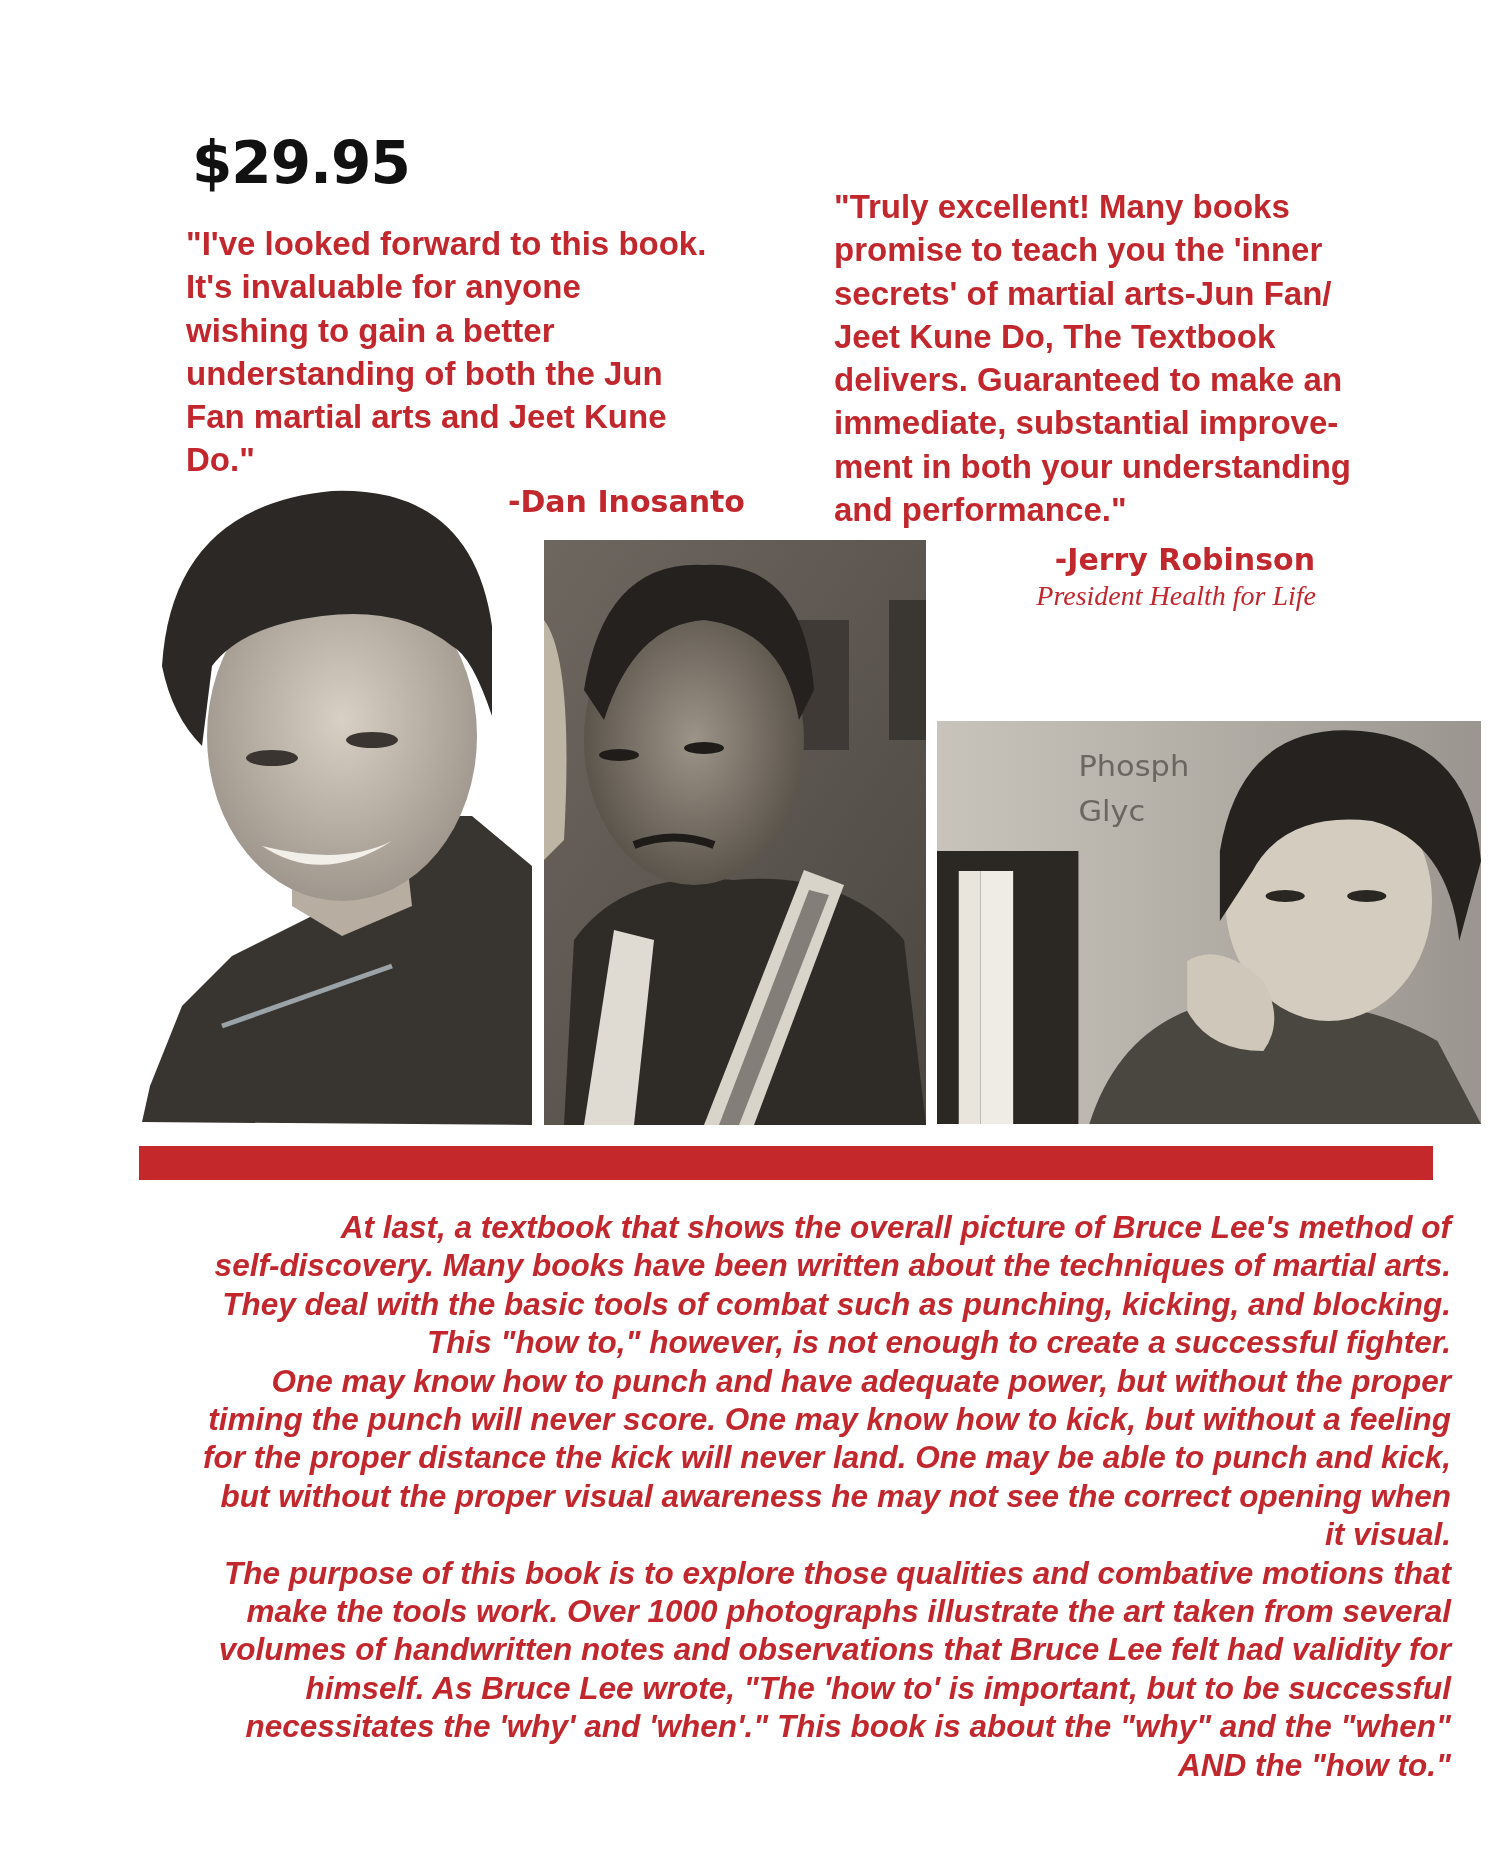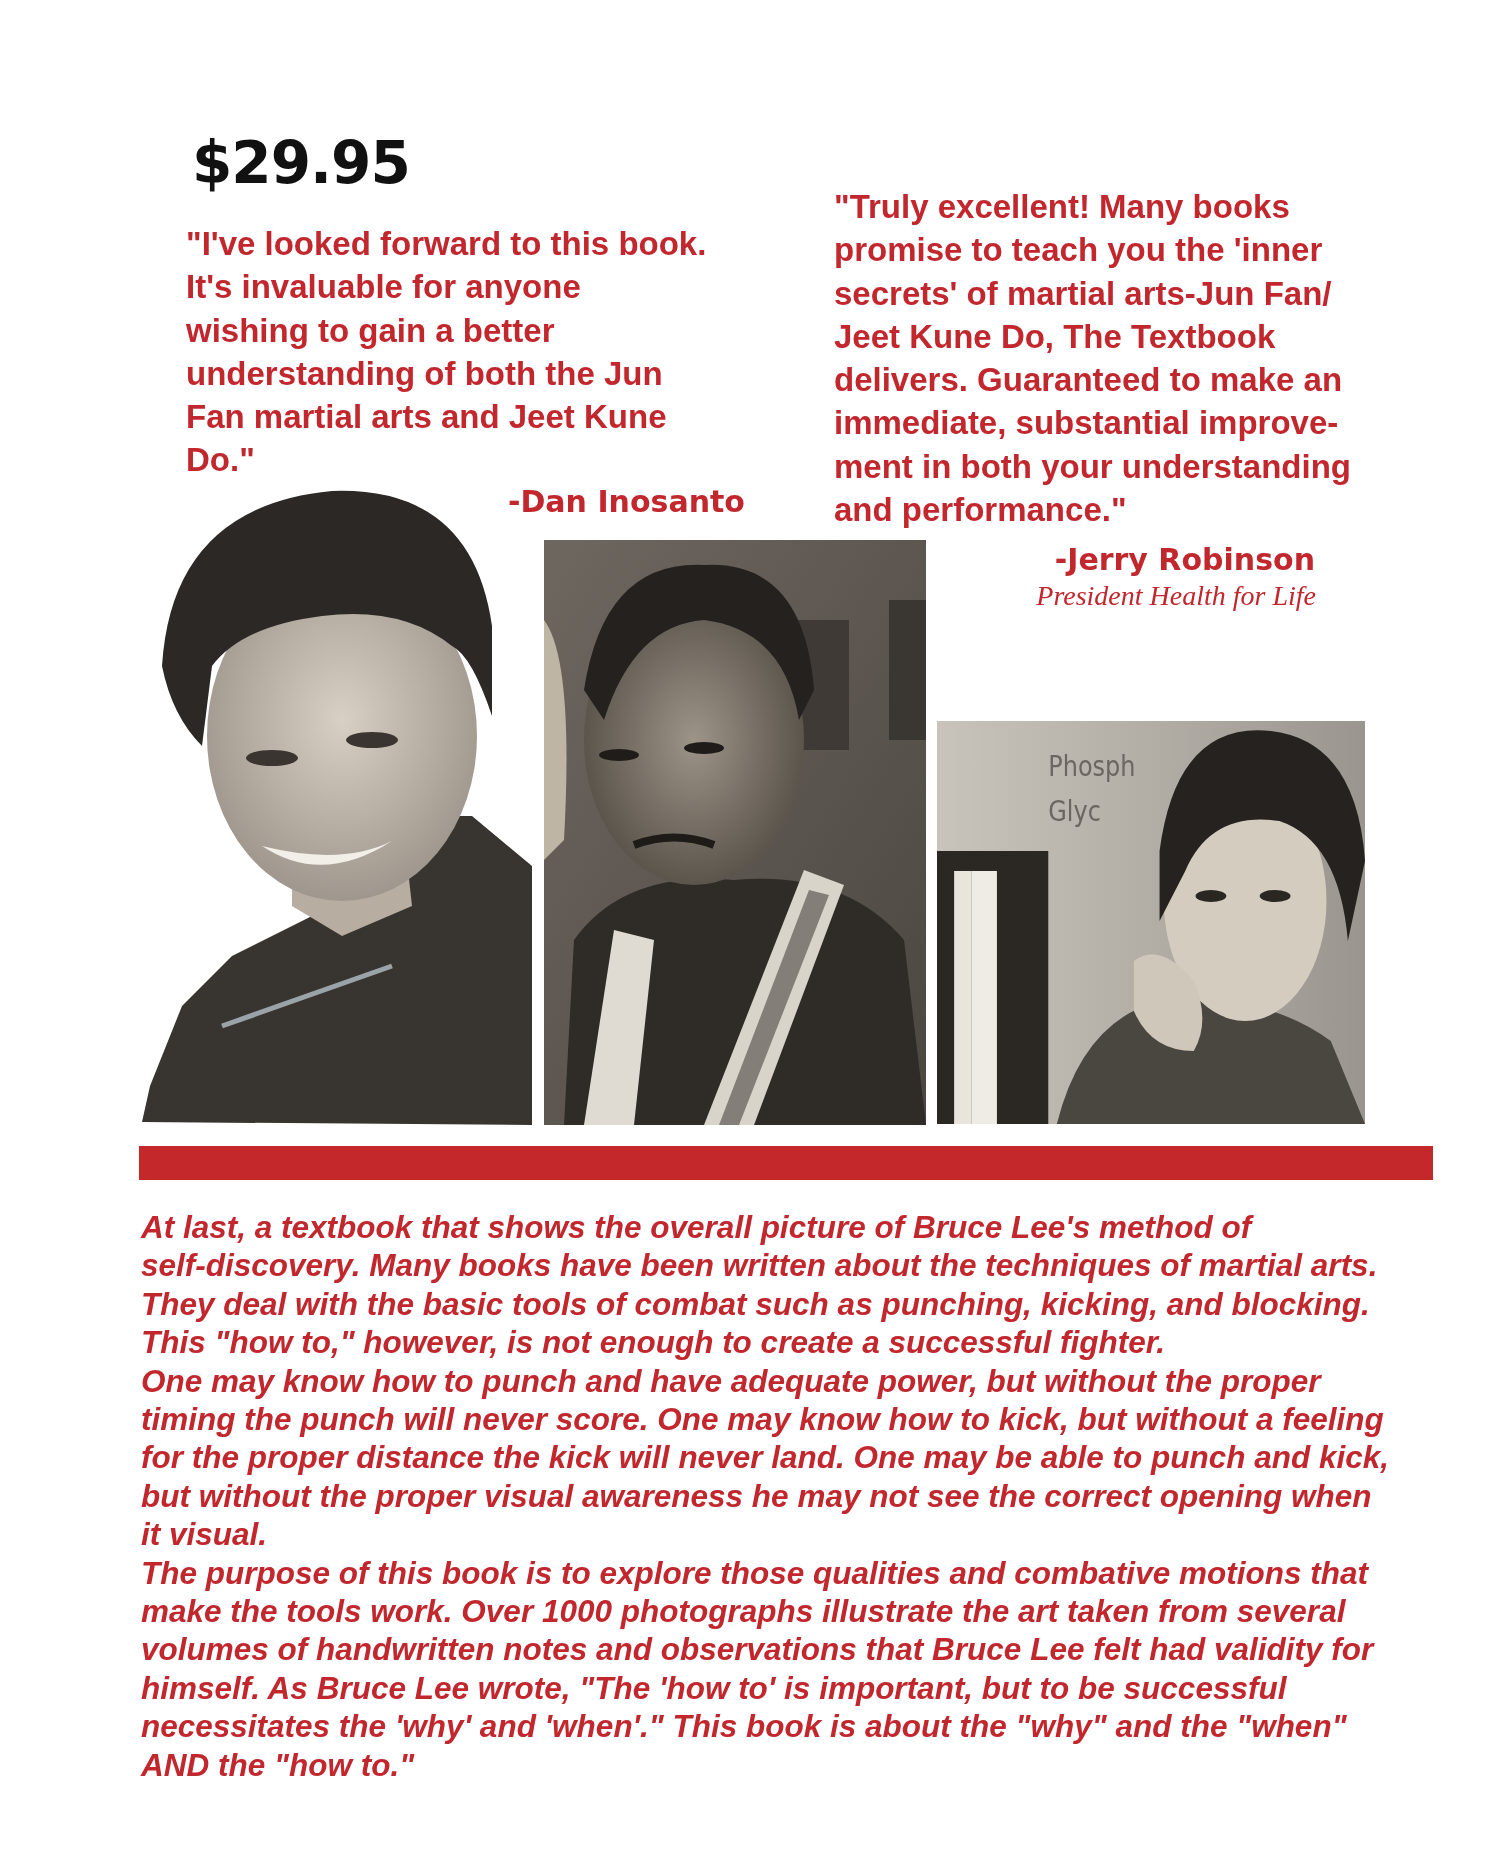--- a/index.html
+++ b/index.html
@@ -25,28 +25,28 @@
   .sig-jerry { right: 185px; top: 540px; text-align: right; }
   .sig-title {
     right: 184px; top: 576px;
     font-family: Liberation Serif, serif; font-style: italic;
     font-size: 28px; line-height: 40px; color: #C1272D; white-space: nowrap;
   }
   .photo { overflow: hidden; }
   .photo svg { display: block; width: 100%; height: 100%; }
   .photo-bruce { left: 142px; top: 486px; width: 390px; height: 639px; }
   .photo-dan { left: 544px; top: 540px; width: 382px; height: 585px; }
-  .photo-jerry { left: 937px; top: 721px; width: 428px; height: 403px; }
+  .photo-jerry { left: 937px; top: 721px; width: 544px; height: 403px; }
   .red-bar { left: 139px; top: 1146px; width: 1294px; height: 34px; background: #C4282A; }
   .body-text {
     left: 141px; top: 1208px; width: 1310px;
     font-family: "Liberation Sans", sans-serif; font-weight: bold; font-style: italic;
     font-size: 31.5px; line-height: 38.4px; color: #C1272D; white-space: nowrap;
   }
-  .body-text .line { display: block; }
+  .body-text .line { display: block; text-align: right; }
 </style>
 </head>
 <body>
 
 <div class="abs price">$29.95</div>
 
 <div class="abs quote quote-left">
   <span class="line">"I've looked forward to this book.</span>
   <span class="line">It's invaluable for anyone</span>
   <span class="line">wishing to gain a better</span>

